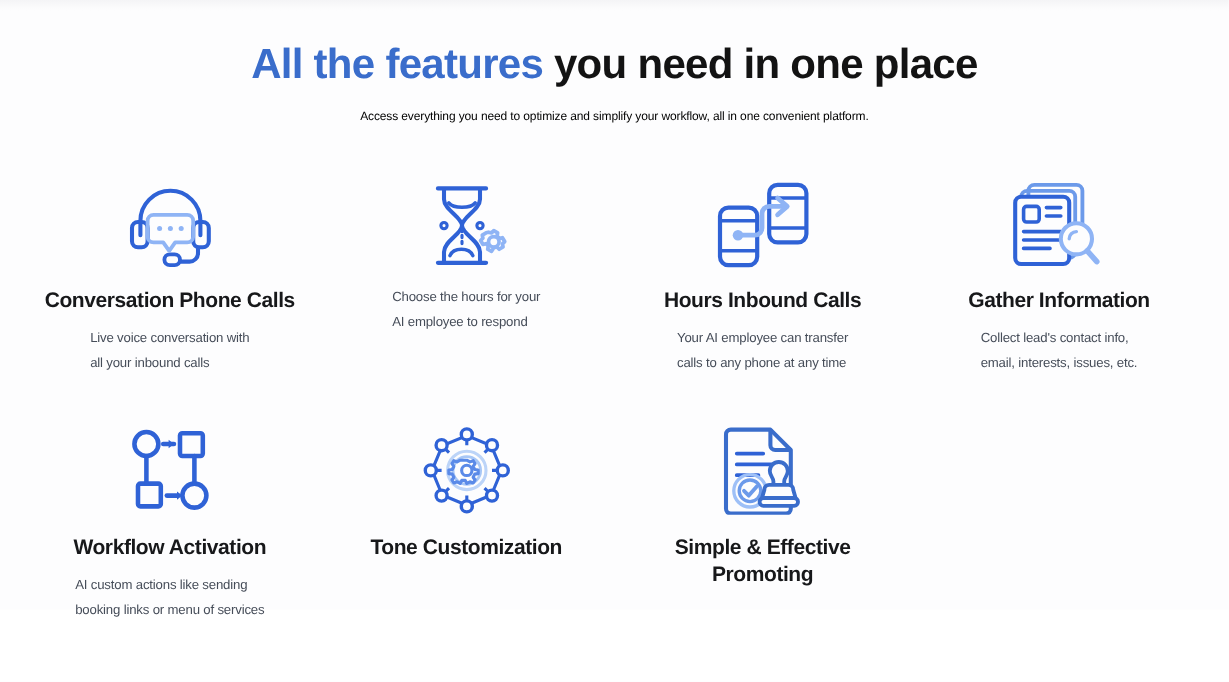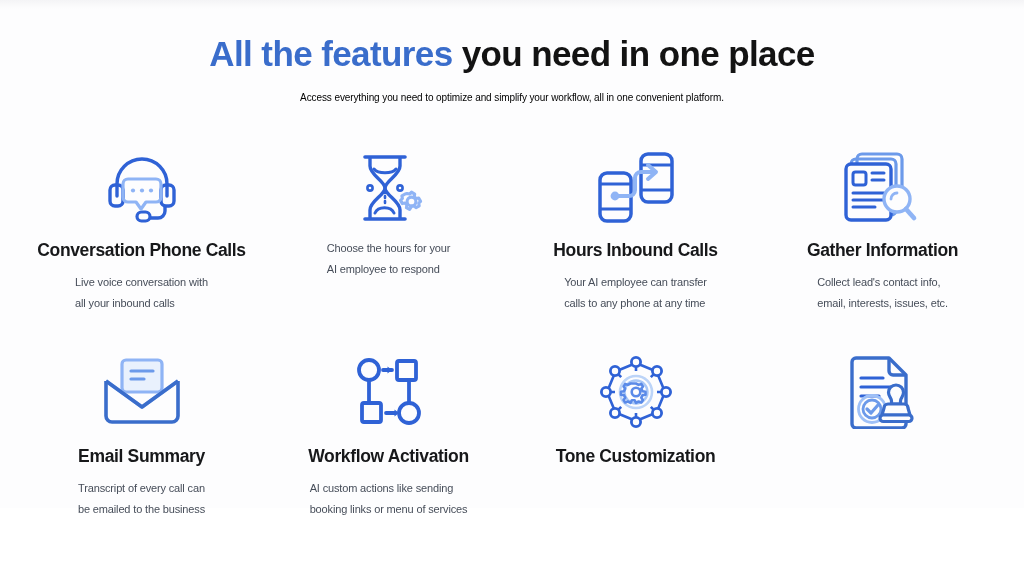--- a/index.html
+++ b/index.html
@@ -188,34 +188,20 @@
           <circle cx="53" cy="48" r="13" fill="#fdfdfe" stroke="#8fb4f5" stroke-width="3.4"></circle>
           <path d="M47 48a6 6 0 0 1 6-6" stroke="#8fb4f5" stroke-width="2.8" stroke-linecap="round"></path>
           <path d="M62 58l8 9" stroke="#8fb4f5" stroke-width="4.6" stroke-linecap="round"></path>
         </svg>
       </div>
       <div class="card-title">Gather Information</div>
       <div class="card-desc">Collect lead's contact info,
 email, interests, issues, etc.</div>
     </div>
 
-    <div class="card row2">
-      <div class="icon-wrap">
-        <svg width="84" height="70" viewBox="0 0 84 70" fill="none">
-          <rect x="22" y="3" width="40" height="32" rx="4" fill="#e9f1fd" stroke="#8fb4f5" stroke-width="3.2"></rect>
-          <path d="M31 14h22M31 22h13" stroke="#6c9aea" stroke-width="3.2" stroke-linecap="round"></path>
-          <path d="M6 24L42 50l36-26" stroke="#8fb4f5" stroke-width="3.4" stroke-linejoin="round" fill="none"></path>
-          <path d="M6 24v35a6 6 0 0 0 6 6h60a6 6 0 0 0 6-6V24" stroke="#3a6dcb" stroke-width="3.6" stroke-linejoin="round"></path>
-          <path d="M6 24l36 26 36-26" stroke="#3a6dcb" stroke-width="3.6" stroke-linejoin="round" fill="none"></path>
-        </svg>
-      </div>
-      <div class="card-title">Email Summary</div>
-      <div class="card-desc">Transcript of every call can
-be emailed to the business</div>
-    </div>
 
     <div class="card row2">
       <div class="icon-wrap">
         <svg width="72" height="70" viewBox="0 0 72 70" fill="none">
           <circle cx="16" cy="13" r="10" stroke="#2f62d6" stroke-width="3.8"></circle>
           <rect x="44" y="4" width="19" height="19" rx="2" stroke="#2f62d6" stroke-width="3.8"></rect>
           <rect x="9" y="46" width="19" height="19" rx="2" stroke="#2f62d6" stroke-width="3.8"></rect>
           <circle cx="56" cy="56" r="10" stroke="#2f62d6" stroke-width="3.8"></circle>
           <path d="M16 23v23" stroke="#2f62d6" stroke-width="3.8" stroke-linecap="round"></path>
           <path d="M56 23v23" stroke="#2f62d6" stroke-width="3.8" stroke-linecap="round"></path>
@@ -265,16 +251,18 @@
           <path d="M45 3v13a4 4 0 0 0 4 4h13" stroke="#3a6dcb" stroke-width="3.4" stroke-linejoin="round"></path>
           <path d="M17 23h22M17 32h30M17 41h18" stroke="#2f62d6" stroke-width="3.2" stroke-linecap="round"></path>
           <circle cx="28" cy="54" r="13.5" stroke="#9ec0f7" stroke-width="2.8"></circle>
           <circle cx="28" cy="54" r="9" stroke="#6c9aea" stroke-width="2.8"></circle>
           <path d="M23 54l4 4 7-8" stroke="#6c9aea" stroke-width="3.2" stroke-linecap="round" stroke-linejoin="round"></path>
           <path d="M52 30a7.5 7.5 0 0 1 7.5 7.5c0 4-3 5.5-3 8.5v3h-9v-3c0-3-3-4.5-3-8.5A7.5 7.5 0 0 1 52 30z" fill="#fdfdfe" stroke="#3a6dcb" stroke-width="3.2" stroke-linejoin="round"></path>
           <path d="M44 49h16a4 4 0 0 1 4 4l2 7H38l2-7a4 4 0 0 1 4-4z" fill="#fdfdfe" stroke="#3a6dcb" stroke-width="3.2" stroke-linejoin="round"></path>
           <rect x="36" y="60" width="32" height="6.5" rx="3.2" fill="#fdfdfe" stroke="#3a6dcb" stroke-width="3.2"></rect>
         </svg>
       </div>
+      <div class="card-title">Simple &amp; Effective
+Promoting</div>
     </div>
 
   </div>
 </div>
 
 </body></html>

